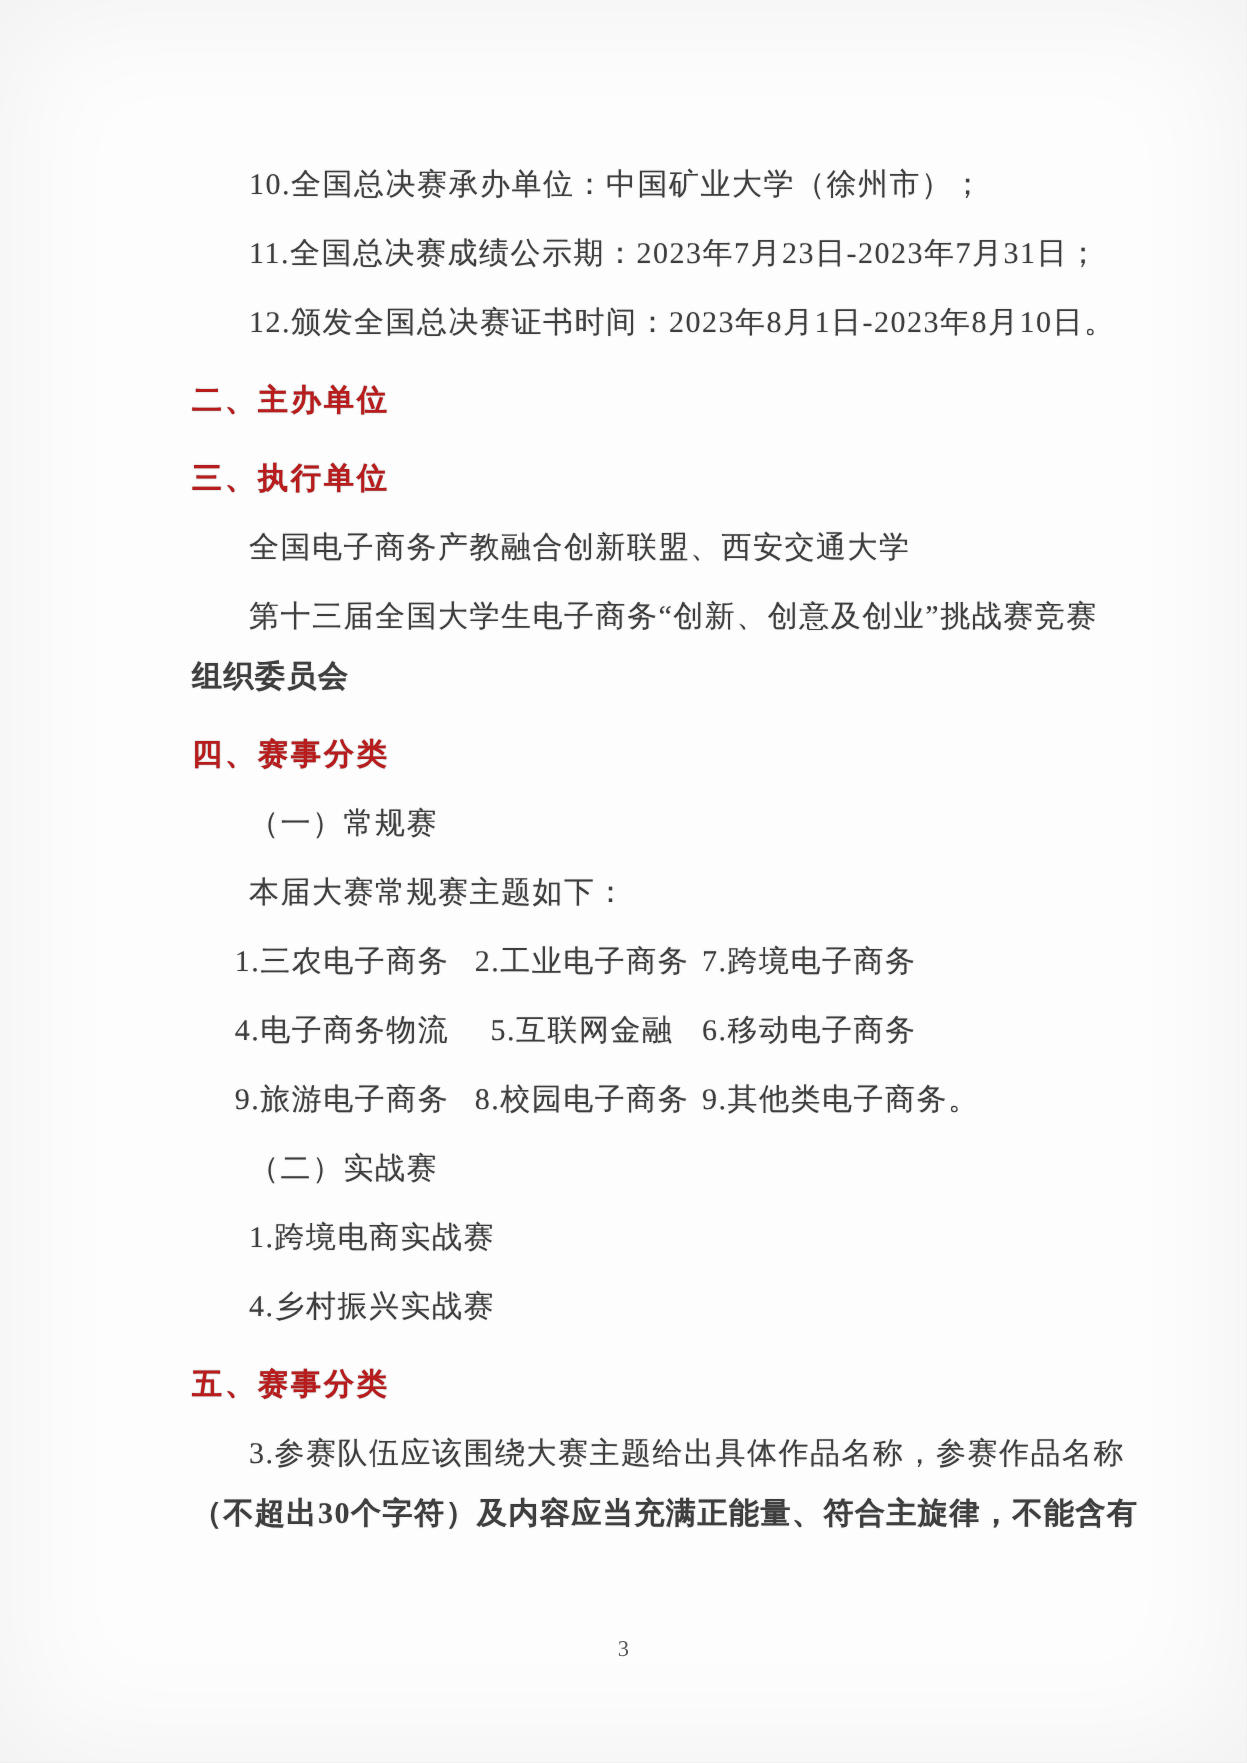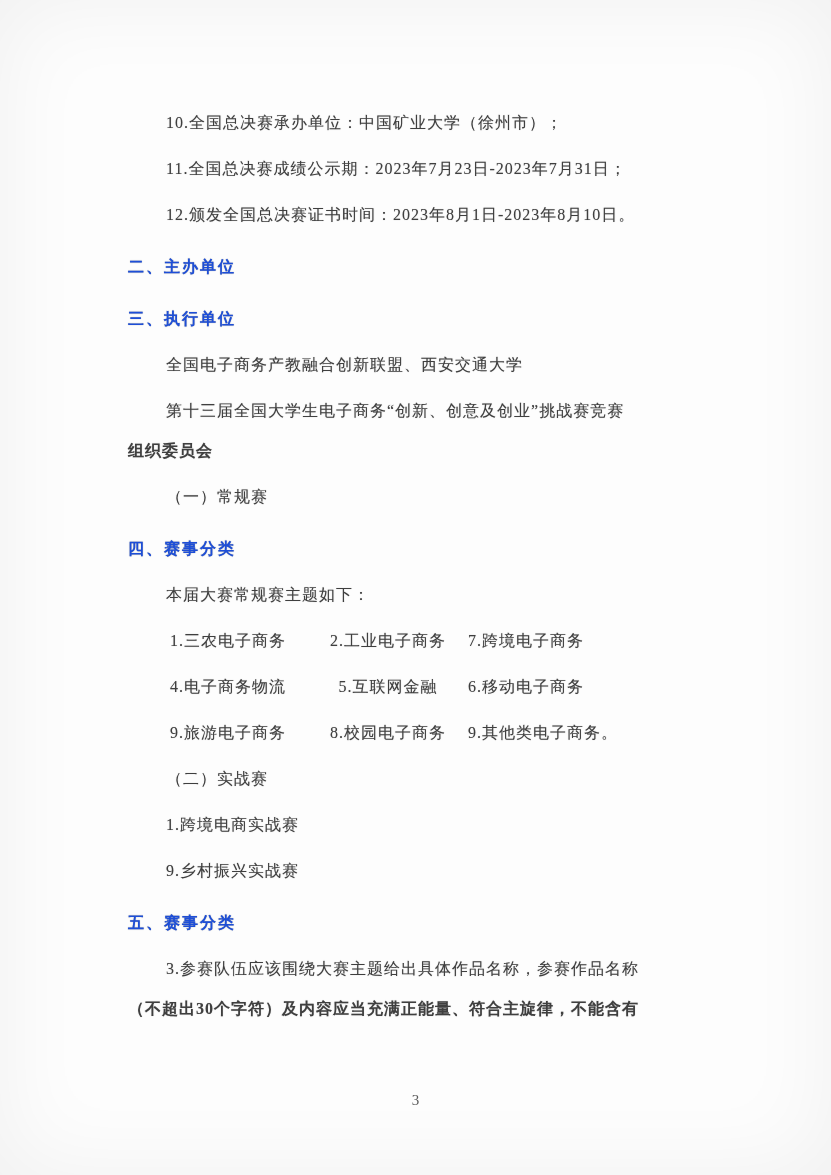--- a/index.html
+++ b/index.html
@@ -12,42 +12,42 @@
     width: 831px;
     height: 1175px;
     margin: 0 auto;
     background: #fdfdfd;
     box-shadow: inset 0 0 90px rgba(0,0,0,0.055);
     overflow: hidden;
     font-family: "Liberation Serif", "DejaVu Serif", serif;
   }
   .content {
     padding: 100px 110px 0 128px;
-    font-size: 16px;
+    font-size: 20px;
     color: #3f3f3f;
     letter-spacing: 1px;
   }
   .line {
     line-height: 46px;
     white-space: nowrap;
     text-shadow: 0 0 1px rgba(60,60,60,0.35);
   }
   .para {
     text-indent: 38px;
   }
   .cont {
     margin-top: -6px;
     text-indent: 0;
     font-weight: bold;
   }
   .heading {
     margin-top: 6px;
     font-family: "Liberation Sans", "DejaVu Sans", sans-serif;
     font-weight: 700;
-    color: #1d4ed8;
+    color: #b91c1c;
     letter-spacing: 2px;
     text-shadow: 0 0 1px rgba(20,20,20,0.45);
   }
   .row {
     padding-left: 20px;
   }
   .row .col {
     display: inline-block;
     width: 160px;
     text-align: center;
@@ -72,27 +72,27 @@
 <div class="page">
   <div class="content" id="doc-content">
       <div class="line para">10.全国总决赛承办单位：中国矿业大学（徐州市）；</div>
       <div class="line para">11.全国总决赛成绩公示期：2023年7月23日-2023年7月31日；</div>
       <div class="line para">12.颁发全国总决赛证书时间：2023年8月1日-2023年8月10日。</div>
       <div class="line heading">二、主办单位</div>
       <div class="line heading">三、执行单位</div>
       <div class="line para">全国电子商务产教融合创新联盟、西安交通大学</div>
       <div class="line para">第十三届全国大学生电子商务“创新、创意及创业”挑战赛竞赛</div>
       <div class="line cont">组织委员会</div>
+      <div class="line heading">四、赛事分类</div>
       <div class="line para">（一）常规赛</div>
-      <div class="line heading">四、赛事分类</div>
       <div class="line para">本届大赛常规赛主题如下：</div>
       <div class="line row"><span class="col">1.三农电子商务</span><span class="col">2.工业电子商务</span><span class="col">7.跨境电子商务</span></div>
       <div class="line row"><span class="col">4.电子商务物流</span><span class="col">5.互联网金融</span><span class="col">6.移动电子商务</span></div>
       <div class="line row"><span class="col">9.旅游电子商务</span><span class="col">8.校园电子商务</span><span class="col">9.其他类电子商务。</span></div>
       <div class="line para">（二）实战赛</div>
       <div class="line para">1.跨境电商实战赛</div>
-      <div class="line para">9.乡村振兴实战赛</div>
+      <div class="line para">4.乡村振兴实战赛</div>
       <div class="line heading">五、赛事分类</div>
       <div class="line para">3.参赛队伍应该围绕大赛主题给出具体作品名称，参赛作品名称</div>
       <div class="line cont">（不超出30个字符）及内容应当充满正能量、符合主旋律，不能含有</div>
     </div>
   <div class="page-number">3</div>
 </div>
 
 </body></html>

